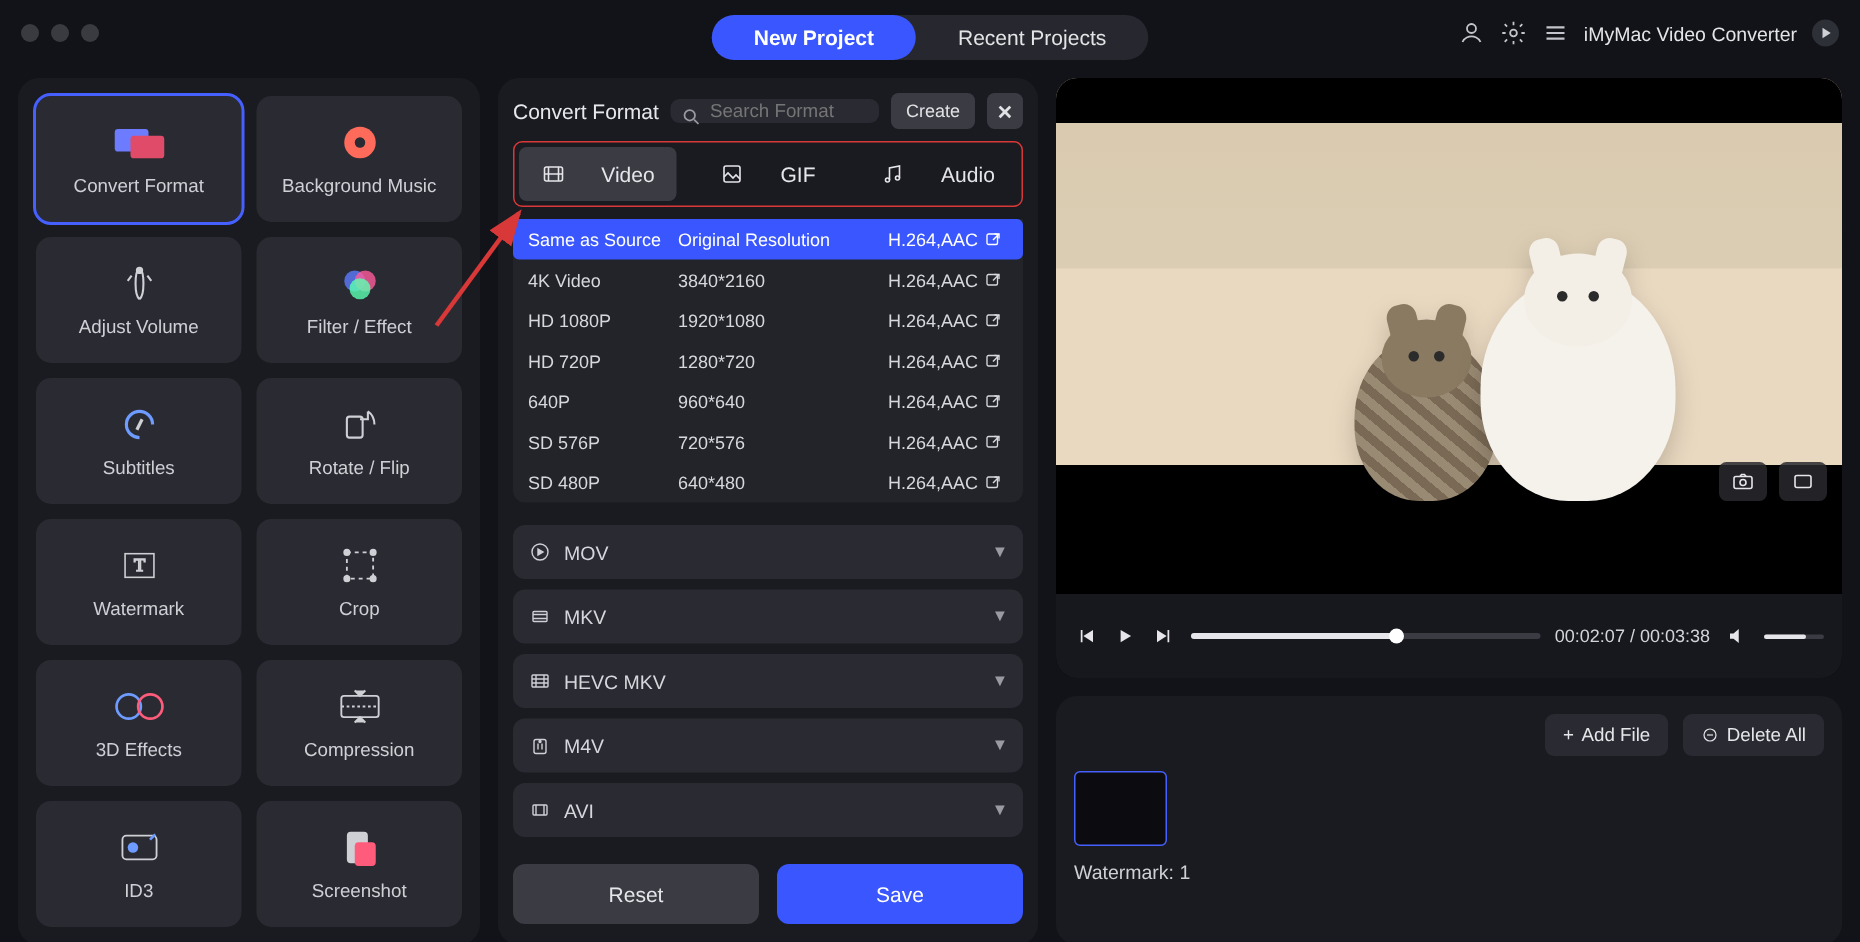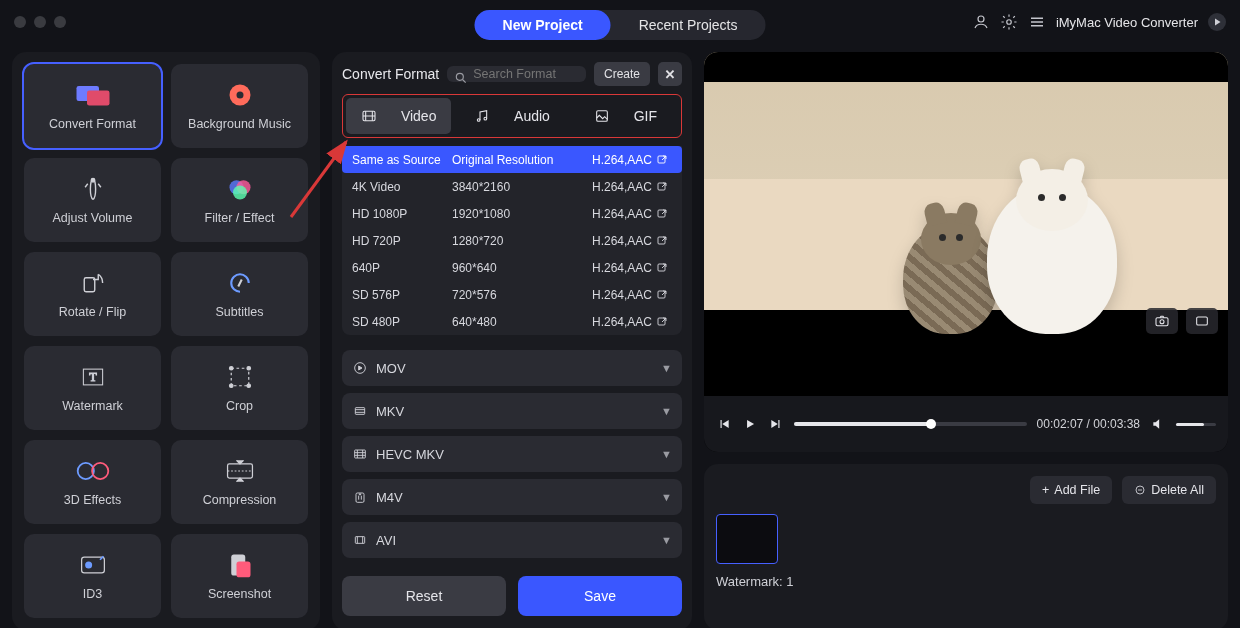--- a/index.html
+++ b/index.html
@@ -204,35 +204,35 @@
           <svg viewBox="0 0 32 32" width="28" height="28">
             <circle cx="12" cy="14" r="8" fill="#5b7bff" opacity=".8"></circle>
             <circle cx="20" cy="14" r="8" fill="#ff5b9b" opacity=".8"></circle>
             <circle cx="16" cy="20" r="8" fill="#5bffb0" opacity=".8"></circle>
           </svg>
         </div>
         <span>Filter / Effect</span>
       </div>
       <div class="tool">
         <div class="ticon">
+          <svg viewBox="0 0 32 32" width="28" height="28" fill="none" stroke="#6d9bff" stroke-width="2.4">
+            <path d="M6 16c0-6 5-10 10-10s10 4 10 10M6 16c0 6 5 10 10 10"></path>
+            <path d="M18 12l-4 8" stroke="#cfd0d6"></path>
+          </svg>
+        </div>
+        <span>Subtitles</span>
+      </div>
+      <div class="tool">
+        <div class="ticon">
           <svg viewBox="0 0 32 32" width="28" height="28" fill="none" stroke="#cfd0d6" stroke-width="1.6">
             <rect x="6" y="10" width="12" height="16" rx="2"></rect>
             <path d="M22 6v6h-6M22 6c3 2 5 5 5 10"></path>
           </svg>
         </div>
         <span>Rotate / Flip</span>
-      </div>
-      <div class="tool">
-        <div class="ticon">
-          <svg viewBox="0 0 32 32" width="28" height="28" fill="none" stroke="#6d9bff" stroke-width="2.4">
-            <path d="M6 16c0-6 5-10 10-10s10 4 10 10M6 16c0 6 5 10 10 10"></path>
-            <path d="M18 12l-4 8" stroke="#cfd0d6"></path>
-          </svg>
-        </div>
-        <span>Subtitles</span>
       </div>
       <div class="tool">
         <div class="ticon">
           <svg viewBox="0 0 32 32" width="28" height="28" fill="none" stroke="#cfd0d6" stroke-width="1.2">
             <rect x="5" y="7" width="22" height="18"></rect>
             <text x="16" y="20" text-anchor="middle" fill="#6d9bff" font-size="14" font-family="serif">T</text>
           </svg>
         </div>
         <span>Watermark</span>
       </div>
@@ -308,32 +308,32 @@
     <div class="cat-tabs">
       <div class="cat-tab active">
         <svg viewBox="0 0 24 24" width="16" height="16" fill="none" stroke="#e5e5ea" stroke-width="1.6">
             <rect x="3" y="5" width="18" height="14" rx="2"></rect>
             <path d="M7 5v14M17 5v14M3 12h18"></path>
           </svg>
         <span>Video</span>
       </div>
       <div class="cat-tab">
         <svg viewBox="0 0 24 24" width="16" height="16" fill="none" stroke="#e5e5ea" stroke-width="1.6">
+            <rect x="4" y="4" width="16" height="16" rx="2"></rect>
+            <path d="M4 15l4-4 5 5 3-3 4 4"></path>
+          </svg>
+        <span>GIF</span>
+      </div>
+      <div class="cat-tab">
+        <svg viewBox="0 0 24 24" width="16" height="16" fill="none" stroke="#e5e5ea" stroke-width="1.6">
             <path d="M9 18V6l10-2v12"></path>
             <circle cx="7" cy="18" r="2"></circle>
             <circle cx="17" cy="16" r="2"></circle>
           </svg>
         <span>Audio</span>
-      </div>
-      <div class="cat-tab">
-        <svg viewBox="0 0 24 24" width="16" height="16" fill="none" stroke="#e5e5ea" stroke-width="1.6">
-            <rect x="4" y="4" width="16" height="16" rx="2"></rect>
-            <path d="M4 15l4-4 5 5 3-3 4 4"></path>
-          </svg>
-        <span>GIF</span>
       </div>
     </div>
 
     <svg class="arrow" style="left:-46px; top:80px;" width="74" height="90">
       <defs>
           <marker id="ah" markerWidth="10" markerHeight="10" refX="7" refY="3" orient="auto">
             <path d="M0,0 L8,3 L0,6 Z" fill="#d93838"></path>
           </marker>
         </defs>
       <path d="M5 85 L60 10" stroke="#d93838" stroke-width="3" marker-end="url(#ah)"></path>

